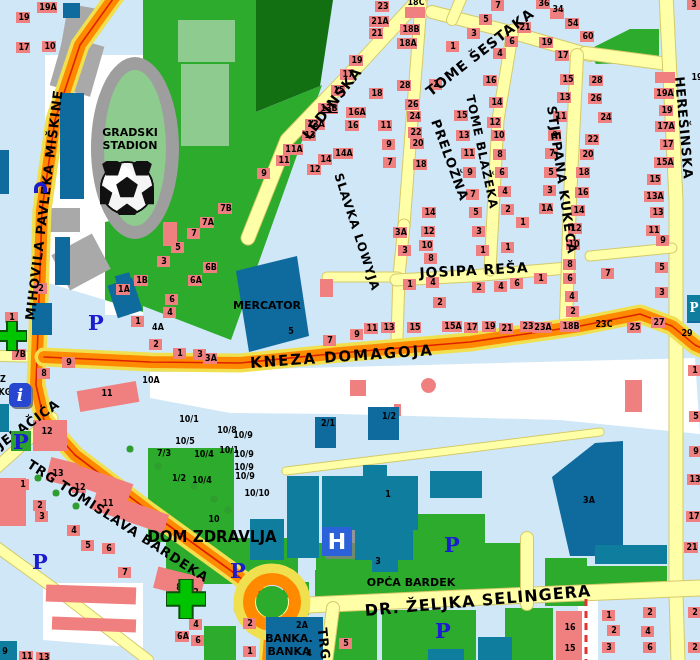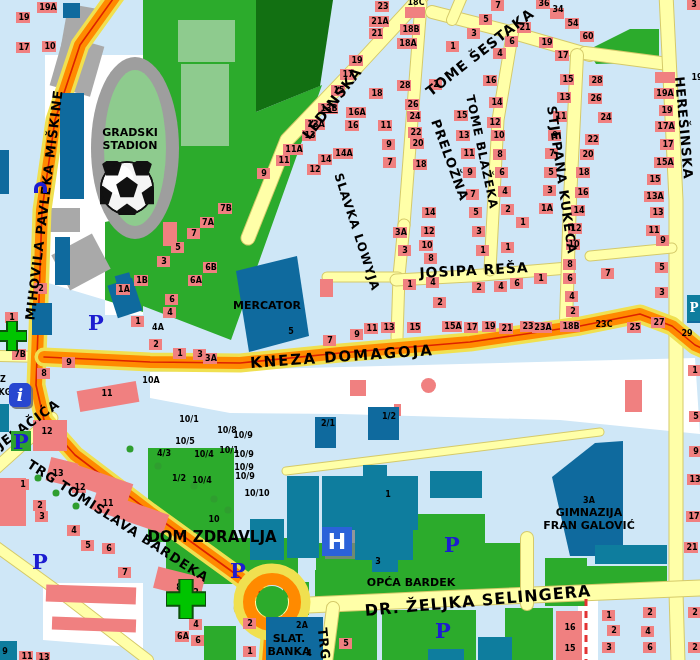--- a/index.html
+++ b/index.html
@@ -225,21 +225,21 @@
     <div class="bldg red" style="left: 33px; top: 500px; width: 13px; height: 11px;"></div>
     <div class="num" style="left: 40px; top: 506px;">2</div>
     <div class="bldg red" style="left: 35px; top: 511px; width: 13px; height: 11px;"></div>
     <div class="num" style="left: 42px; top: 517px;">3</div>
     <div class="bldg red" style="left: 67px; top: 525px; width: 13px; height: 11px;"></div>
     <div class="num" style="left: 74px; top: 531px;">4</div>
     <div class="num" style="left: 151px; top: 381px;">10A</div>
     <div class="num" style="left: 189px; top: 420px;">10/1</div>
     <div class="num" style="left: 227px; top: 431px;">10/8</div>
     <div class="num" style="left: 185px; top: 442px;">10/5</div>
-    <div class="num" style="left: 164px; top: 454px;">4/3</div>
+    <div class="num" style="left: 164px; top: 454px;">7/3</div>
     <div class="num" style="left: 204px; top: 455px;">10/4</div>
     <div class="num" style="left: 229px; top: 451px;">10/1</div>
     <div class="num" style="left: 179px; top: 479px;">1/2</div>
     <div class="num" style="left: 202px; top: 481px;">10/4</div>
     <div class="num" style="left: 214px; top: 520px;">10</div>
     <div class="num" style="left: 243px; top: 436px;">10/9</div>
     <div class="num" style="left: 244px; top: 455px;">10/9</div>
     <div class="num" style="left: 244px; top: 468px;">10/9</div>
     <div class="num" style="left: 245px; top: 477px;">10/9</div>
     <div class="num" style="left: 257px; top: 494px;">10/10</div>
@@ -580,26 +580,22 @@
     <div class="plabel" style="left: 130px; top: 139px; font-size: 11px;">
       <div>GRADSKI</div>
       <div>STADION</div>
     </div>
     <div class="plabel" style="left: 267px; top: 306px; font-size: 11px;">
       <div>MERCATOR</div>
     </div>
     <div class="plabel" style="left: 411px; top: 583px; font-size: 11px;">
       <div>OPĆA BARDEK</div>
     </div>
-    <div class="plabel" style="left: 589px; top: 519px; font-size: 11px;">
-      <div>GIMNAZIJA</div>
-      <div>FRAN GALOVIĆ</div>
-    </div>
     <div class="plabel" style="left: 289px; top: 645px; font-size: 11px;">
-      <div>SLAT.</div>
+      <div>BANKA.</div>
       <div>BANKA</div>
     </div>
     <div class="pico" style="left: 96px; top: 322px;">P</div>
     <div class="pbg" style="left: 11px; top: 431px; width: 20px; height: 20px;"></div>
     <div class="pico" style="left: 21px; top: 441px;">P</div>
     <div class="pico" style="left: 40px; top: 561px;">P</div>
     <div class="pico" style="left: 238px; top: 570px;">P</div>
     <div class="pico" style="left: 452px; top: 544px;">P</div>
     <div class="pico" style="left: 443px; top: 630px;">P</div>
     <div class="bldg teal" style="left: 687px; top: 295px; width: 14px; height: 26px;"></div>

